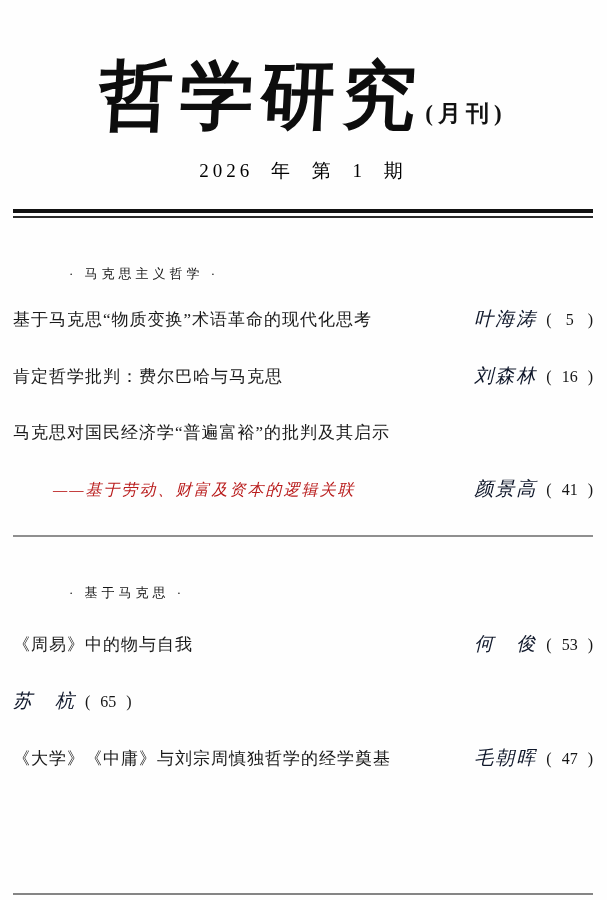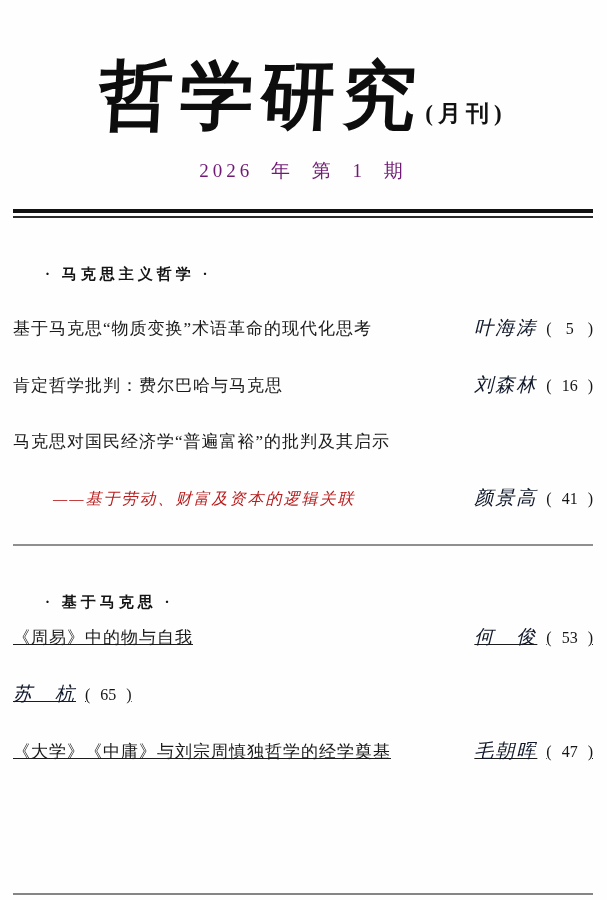--- a/index.html
+++ b/index.html
@@ -35,21 +35,21 @@
     letter-spacing: 5px;
     transform: none;
     margin-left: 2px;
     color: #111;
   }
   .issue-line {
     margin-top: 14px;
     font-size: 19px;
     letter-spacing: 4px;
     word-spacing: 9px;
-    color: #701a75;
+    color: #000000;
     font-weight: 400;
   }
 
   
   .double-rule {
     margin-top: 25px;
     height: 3px;
     border-top: 4px solid #121212;
     border-bottom: 2px solid #2b2b2b;
   }
@@ -61,28 +61,28 @@
   .bottom-rule {
     position: absolute;
     left: 13px;
     right: 14px;
     bottom: 5px;
     border-top: 2px solid #858585;
   }
 
   
   .section-label {
-    margin: 46px 0 0 32px;
-    font-size: 15px;
-    font-weight: 700;
+    margin: 46px 0 0 56px;
+    font-size: 13px;
+    font-weight: 400;
     letter-spacing: 4px;
     color: #141414;
     line-height: 20px;
   }
-  .toc-rows { margin-top: 33px; }
+  .toc-rows { margin-top: 24px; }
   .row {
     display: flex;
     justify-content: space-between;
     align-items: baseline;
     line-height: 22px;
     margin-bottom: 34px;
   }
   .row.title-only { justify-content: flex-start; }
   .article-title {
     font-size: 17px;
@@ -106,21 +106,21 @@
     margin-right: 9px;
     color: #0f172a;
   }
   .pageno { font-size: 16px; color: #161616; }
   .pageno .num {
     display: inline-block;
     min-width: 24px;
     text-align: center;
     padding: 0 6px;
   }
-  .sec2-rows { margin-top: 14px; text-decoration: underline; }
+  .sec2-rows { margin-top: 30px; }
 </style>
 </head>
 <body>
 
 <div class="page">
 
   <div class="masthead">
     <div>
       <span class="journal-title">哲学研究</span><span class="edition">(月刊)</span>
     </div>

